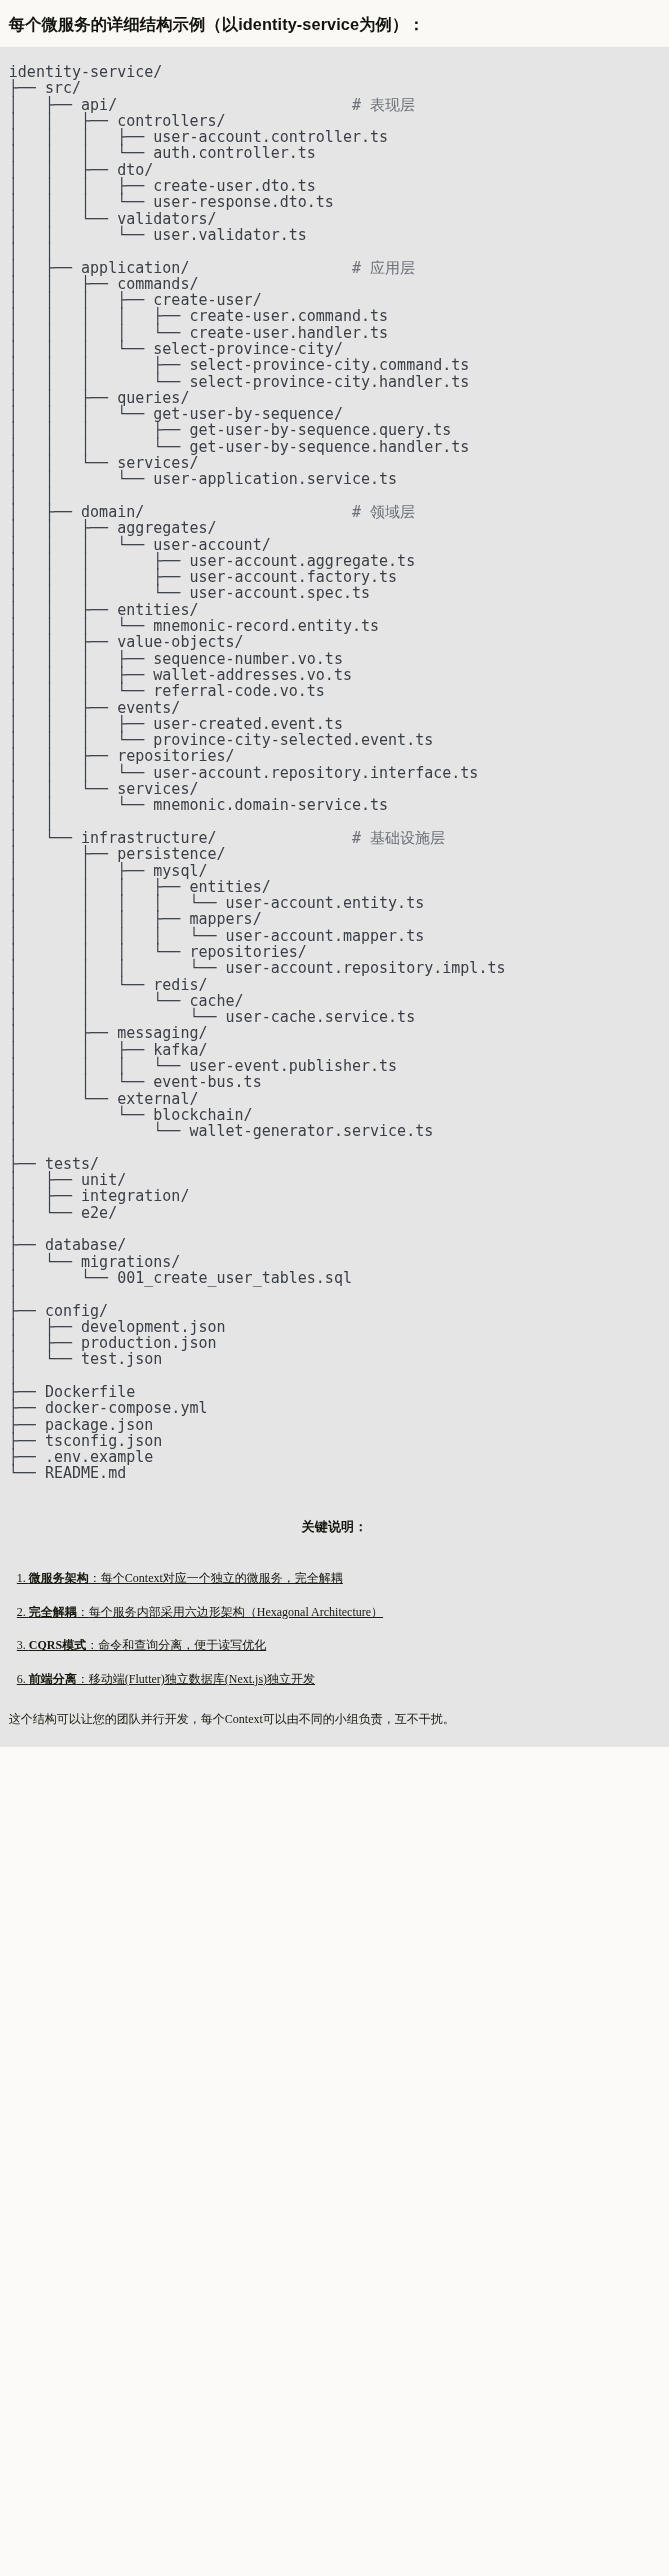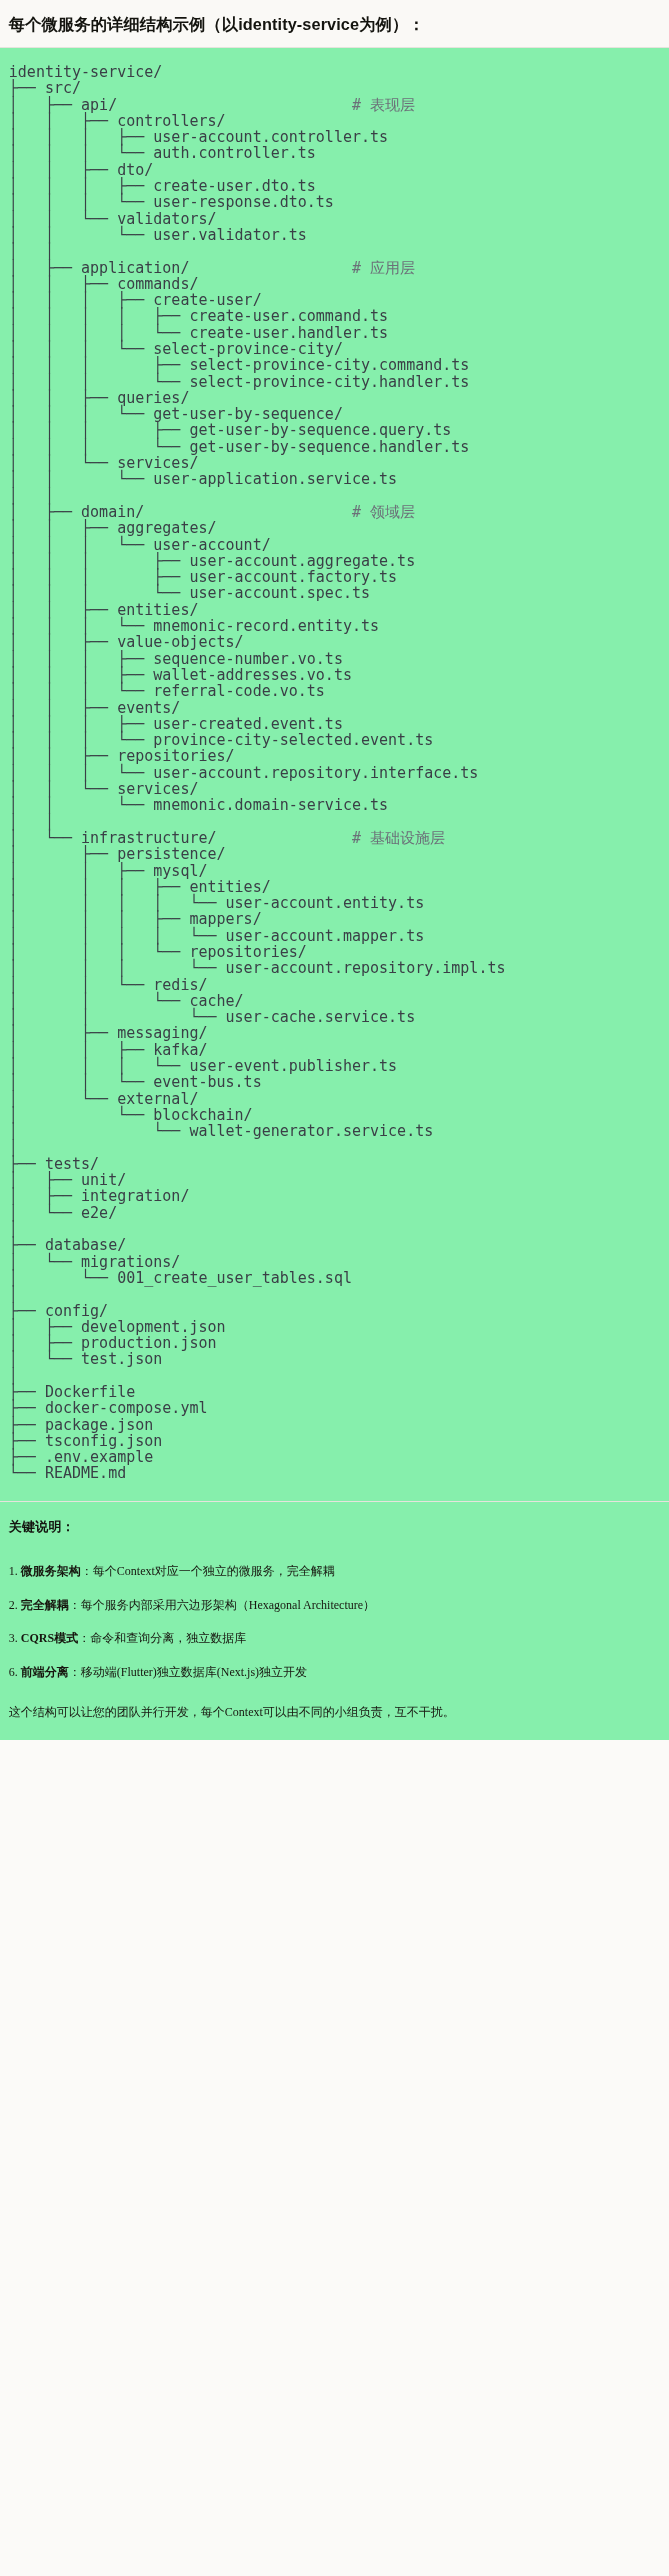--- a/index.html
+++ b/index.html
@@ -9,21 +9,21 @@
   }
   body {
     width: 669px;
     font-family: "Liberation Serif", "DejaVu Serif", serif;
     color: #1a1a18;
     -webkit-font-smoothing: antialiased;
   }
   .page {
     width: 669px;
     box-sizing: border-box;
-    background: #86efac;
+    background: #e5e5e5;
   }
 
   
   .title-block {
     padding: 13.8px 8.8px 12.5px 8.8px;
     border-bottom: 0.6px solid #e6e3dd;
     background: #faf9f6;
   }
   .title {
     margin: 0;
@@ -54,27 +54,29 @@
 
   
   .notes-block {
     padding: 16.3px 8.8px 19px 8.8px;
   }
   .notes-heading {
     font-family: "Liberation Sans", "DejaVu Sans", sans-serif;
     font-size: 13px;
     font-weight: bold;
     color: #14140f;
-    margin: 0 0 27px 0;
+    margin: 0 0 34px 0;
     letter-spacing: 0.2px;
+    text-align: center;
   }
   ol.notes {
     list-style: none;
-    margin: 0;
+    margin: 8px;
     padding: 0;
+    text-decoration: underline;
   }
   ol.notes li {
     font-size: 12px;
     line-height: 1.45;
     margin-bottom: 16.3px;
     color: #17170f;
   }
   ol.notes li .num {
     font-weight: normal;
   }
@@ -189,20 +191,20 @@
 ├── tsconfig.json
 ├── .env.example
 └── README.md</code></pre>
   </div>
 
   <div class="notes-block">
     <div class="notes-heading">关键说明：</div>
     <ol class="notes">
         <li><span class="num">1. </span><span class="term">微服务架构</span><span>：</span><span class="desc">每个Context对应一个独立的微服务，完全解耦</span></li>
         <li><span class="num">2. </span><span class="term">完全解耦</span><span>：</span><span class="desc">每个服务内部采用六边形架构（Hexagonal Architecture）</span></li>
-        <li><span class="num">3. </span><span class="term">CQRS模式</span><span>：</span><span class="desc">命令和查询分离，独立数据库</span></li>
+        <li><span class="num">3. </span><span class="term">CQRS模式</span><span>：</span><span class="desc">命令和查询分离，便于读写优化</span></li>
         <li><span class="num">6. </span><span class="term">前端分离</span><span>：</span><span class="desc">移动端(Flutter)独立数据库(Next.js)独立开发</span></li>
       </ol>
     <p class="closing">这个结构可以让您的团队并行开发，每个Context可以由不同的小组负责，互不干扰。</p>
   </div>
 
 </div>
 
 
 </body></html>

